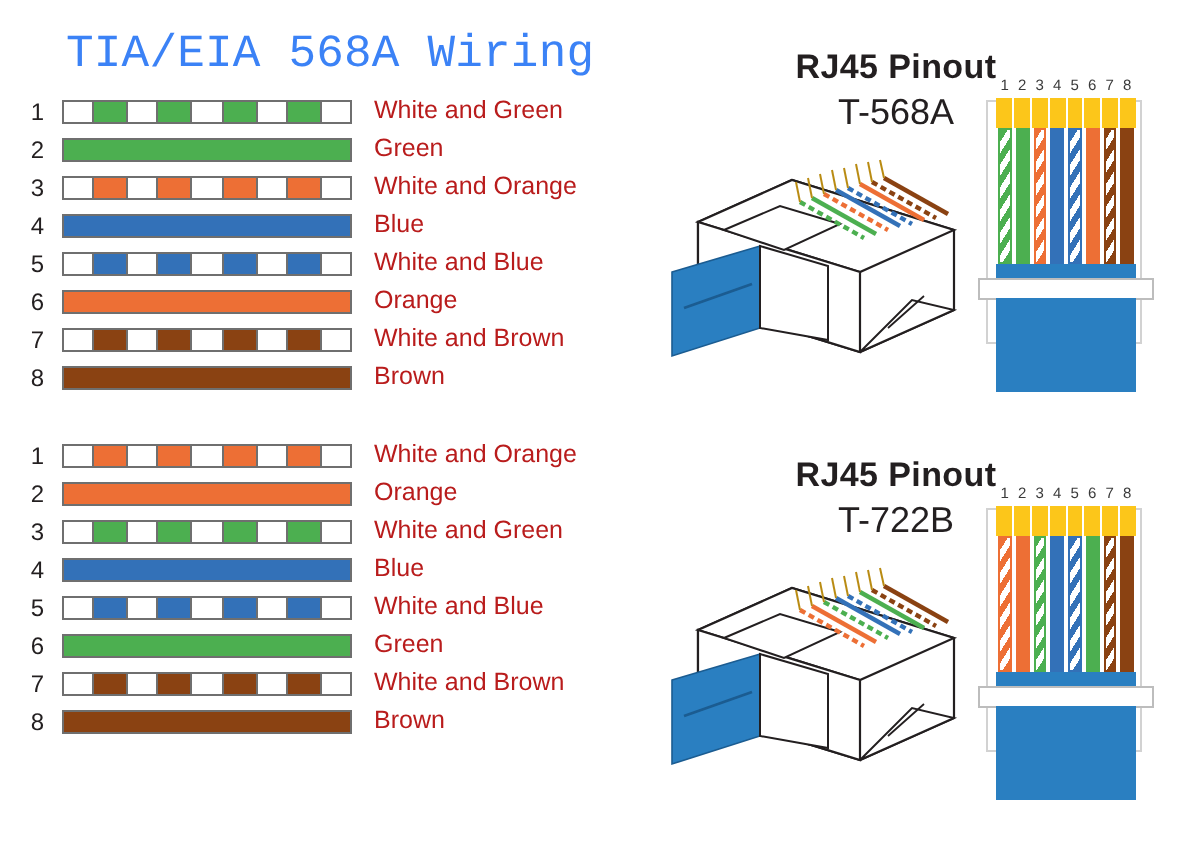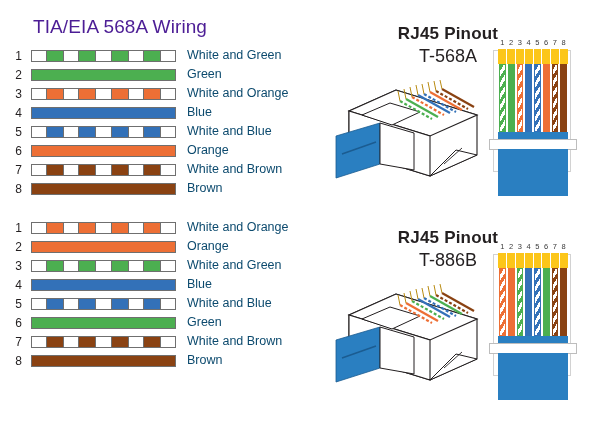--- a/index.html
+++ b/index.html
@@ -12,27 +12,28 @@
     position:relative;
   }
   .stage{position:absolute;left:0;top:0;width:600px;height:427px;}
 
   
   .wiring-block{position:absolute;left:0;}
   .wb-a{top:14px;}
   .wb-b{top:212px;}
 
   .block-title{
-    font-size:19px;
+    font-size:23px;
     letter-spacing:.1px;
-    color:#4c1d95;
+    color:#3b82f6;
     margin-left:33px;
     height:26px;
     line-height:26px;
     white-space:nowrap;
+    font-family:Liberation Mono, monospace;
   }
 
   .rows{margin-top:6px;}
   .wrow{
     height:19px;
     display:flex;
     align-items:center;
   }
   .pin-no{
     width:22px;
@@ -50,21 +51,21 @@
     display:flex;
     overflow:hidden;
     background:#ffffff;
   }
   .bar.solid{border-color:#6f6f6f;}
   .seg{height:100%;}
   .wlabel{
     font-size:12.5px;
     margin-left:11px;
     white-space:nowrap;
-    color:#0c4a6e;
+    color:#b91c1c;
     line-height:1;
   }
 
   
   .pinout{position:absolute;}
   .po-a{left:330px;top:24px;}
   .po-b{left:330px;top:228px;}
 
   .po-title{
     position:absolute;left:28px;top:0;width:180px;
@@ -434,21 +435,21 @@
           </div>
         </div>
       <div class="sheath"></div>
       <div class="clip"></div>
       <div class="cable"></div>
     </div>
   </div>
 
   <div class="pinout po-b">
     <div class="po-title">RJ45 Pinout</div>
-    <div class="po-sub">T-886B</div>
+    <div class="po-sub">T-722B</div>
 
     <div class="plug3d">
       <svg viewBox="0 0 155 120" width="155" height="120">
         <path d="M15,33 L62,12 L143,37 L143,77 L96,98 L15,73 Z" fill="#ffffff" stroke="#231f20" stroke-width="1.1"></path>
         <path d="M15,33 L62,12 L143,37 L96,58 Z" fill="#ffffff" stroke="#231f20" stroke-width="1.1"></path>
         <path d="M15,33 L15,73 L96,98 L96,58 Z" fill="#ffffff" stroke="#231f20" stroke-width="1.1"></path>
         <path d="M28,37 L56,25 L86,34 L58,47 Z" fill="#ffffff" stroke="#231f20" stroke-width="1"></path>
         <path d="M96,98 L122,72 L143,77 Z" fill="#ffffff" stroke="#231f20" stroke-width="1"></path>
         <path d="M110,86 L128,70" stroke="#231f20" stroke-width="0.9" fill="none"></path>
         <path d="M2,58 L46,45 L46,86 L2,100 Z" fill="#2a7fc1" stroke="#1b5c91" stroke-width="0.8"></path>

